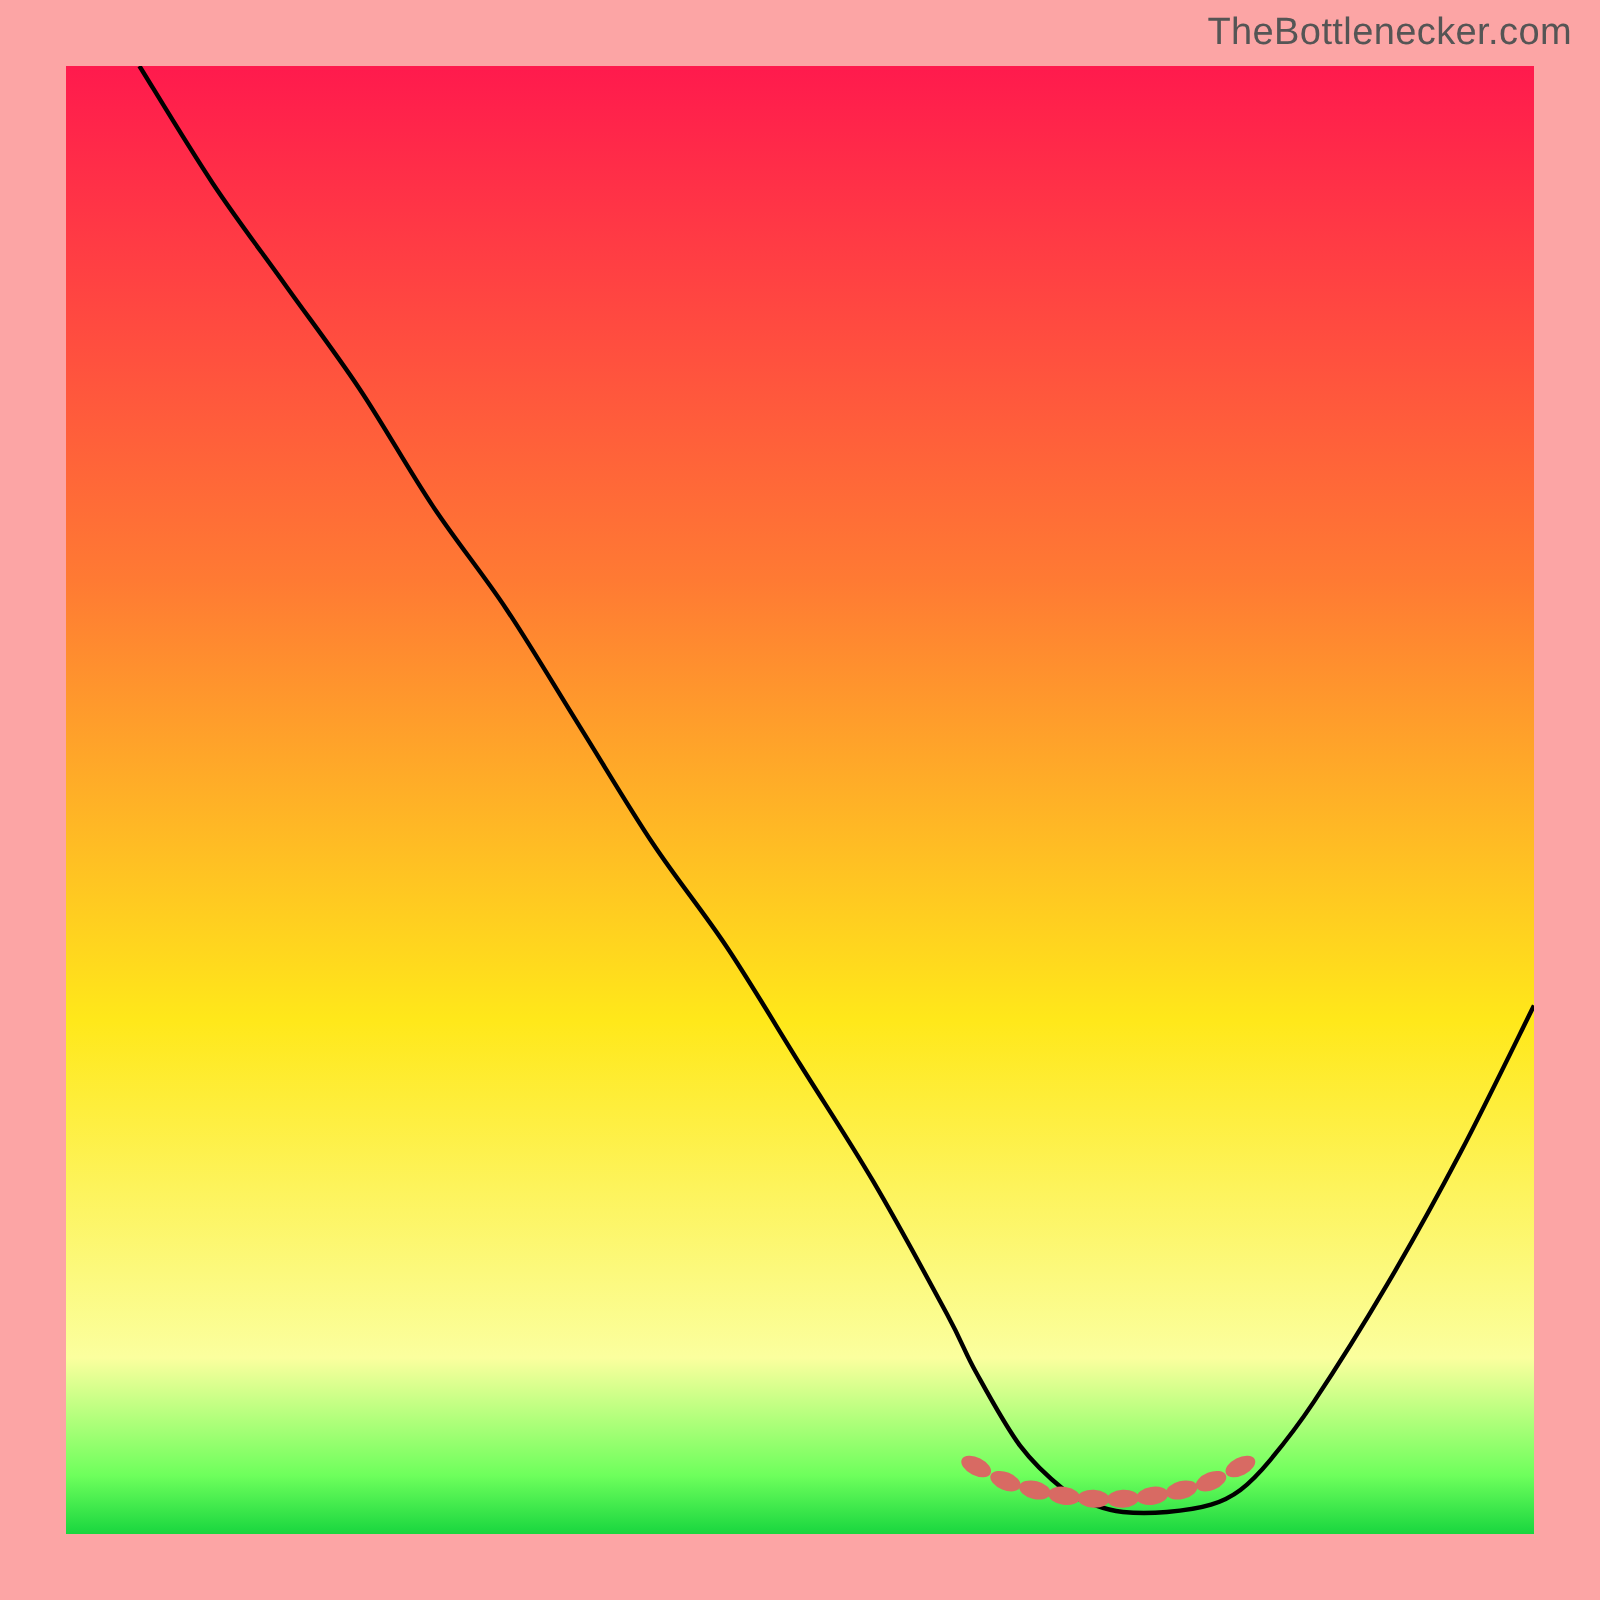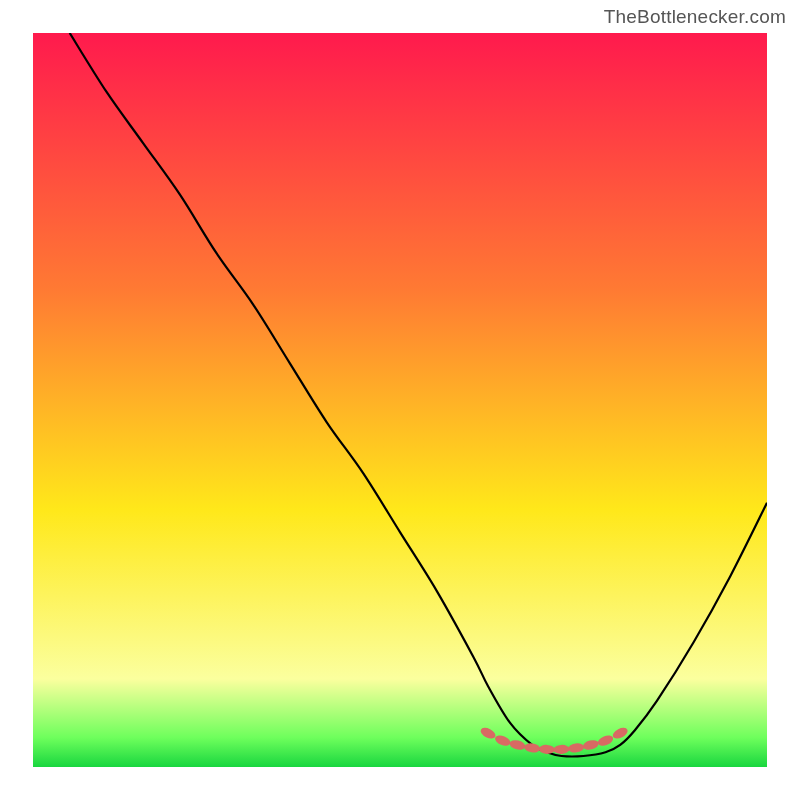--- a/index.html
+++ b/index.html
@@ -8,21 +8,21 @@
     width: 800px;
     height: 800px;
     background: #000;
     font-family: Arial, Helvetica, sans-serif;
     overflow: hidden;
   }
   .outer {
     position: relative;
     width: 800px;
     height: 800px;
-    background: #ffffff;
+    background: #fca5a5;
   }
   .watermark {
     position: absolute;
     top: 6px;
     right: 14px;
     color: #555;
     font-size: 19px;
     font-weight: 500;
     letter-spacing: 0.2px;
     z-index: 10;

